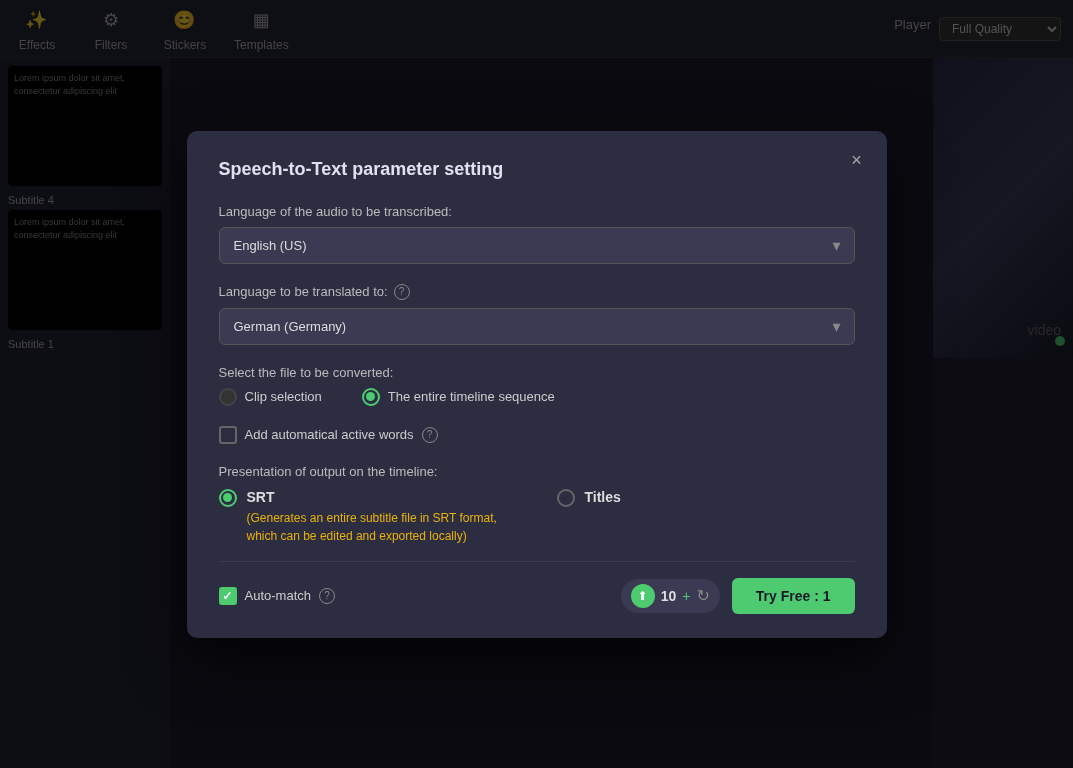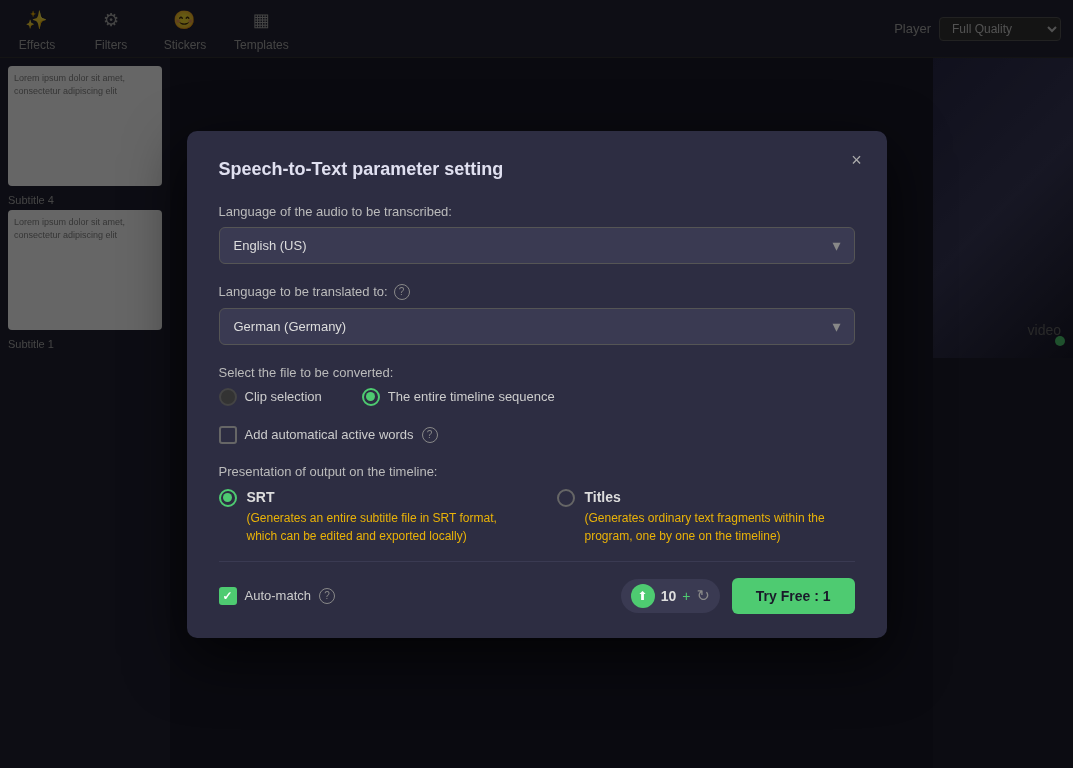--- a/index.html
+++ b/index.html
@@ -46,21 +46,21 @@
       width: 28px;
       height: 28px;
       display: flex;
       align-items: center;
       justify-content: center;
       font-size: 18px;
     }
     .toolbar-spacer { flex: 1; }
     .player-section {
       display: flex;
-      align-items: center;
+      align-items: flex-start;
       gap: 8px;
       color: #aaa;
       font-size: 13px;
     }
     .quality-select {
       background: #333;
       border: 1px solid #555;
       color: #ccc;
       padding: 3px 8px;
       border-radius: 4px;
@@ -71,21 +71,21 @@
     .left-panel {
       position: absolute;
       top: 58px;
       left: 0;
       width: 170px;
       bottom: 0;
       background: #222232;
       padding: 8px;
     }
     .subtitle-card {
-      background: #ffffff;
+      background: #000000;
       border-radius: 4px;
       margin-bottom: 8px;
       padding: 6px;
       height: 120px;
       overflow: hidden;
       position: relative;
     }
     .subtitle-card .card-text {
       font-size: 9px;
       color: #888;
@@ -523,21 +523,20 @@
           <div class="output-option-text">
             <div class="option-title">SRT</div>
             <div class="option-desc">(Generates an entire subtitle file in SRT format, which can be edited and exported locally)</div>
           </div>
         </div>
 
         <div class="output-option">
           <div class="radio-circle"></div>
           <div class="output-option-text">
             <div class="option-title">Titles</div>
-            <div class="option-desc">(Generates ordinary text fragments within the program, one by one on the timeline)</div>
           </div>
         </div>
       </div>
     </div>
 
     <hr class="divider">
 
     <div class="modal-footer">
 
       <div style="display:flex; align-items:center; gap:20px;">

